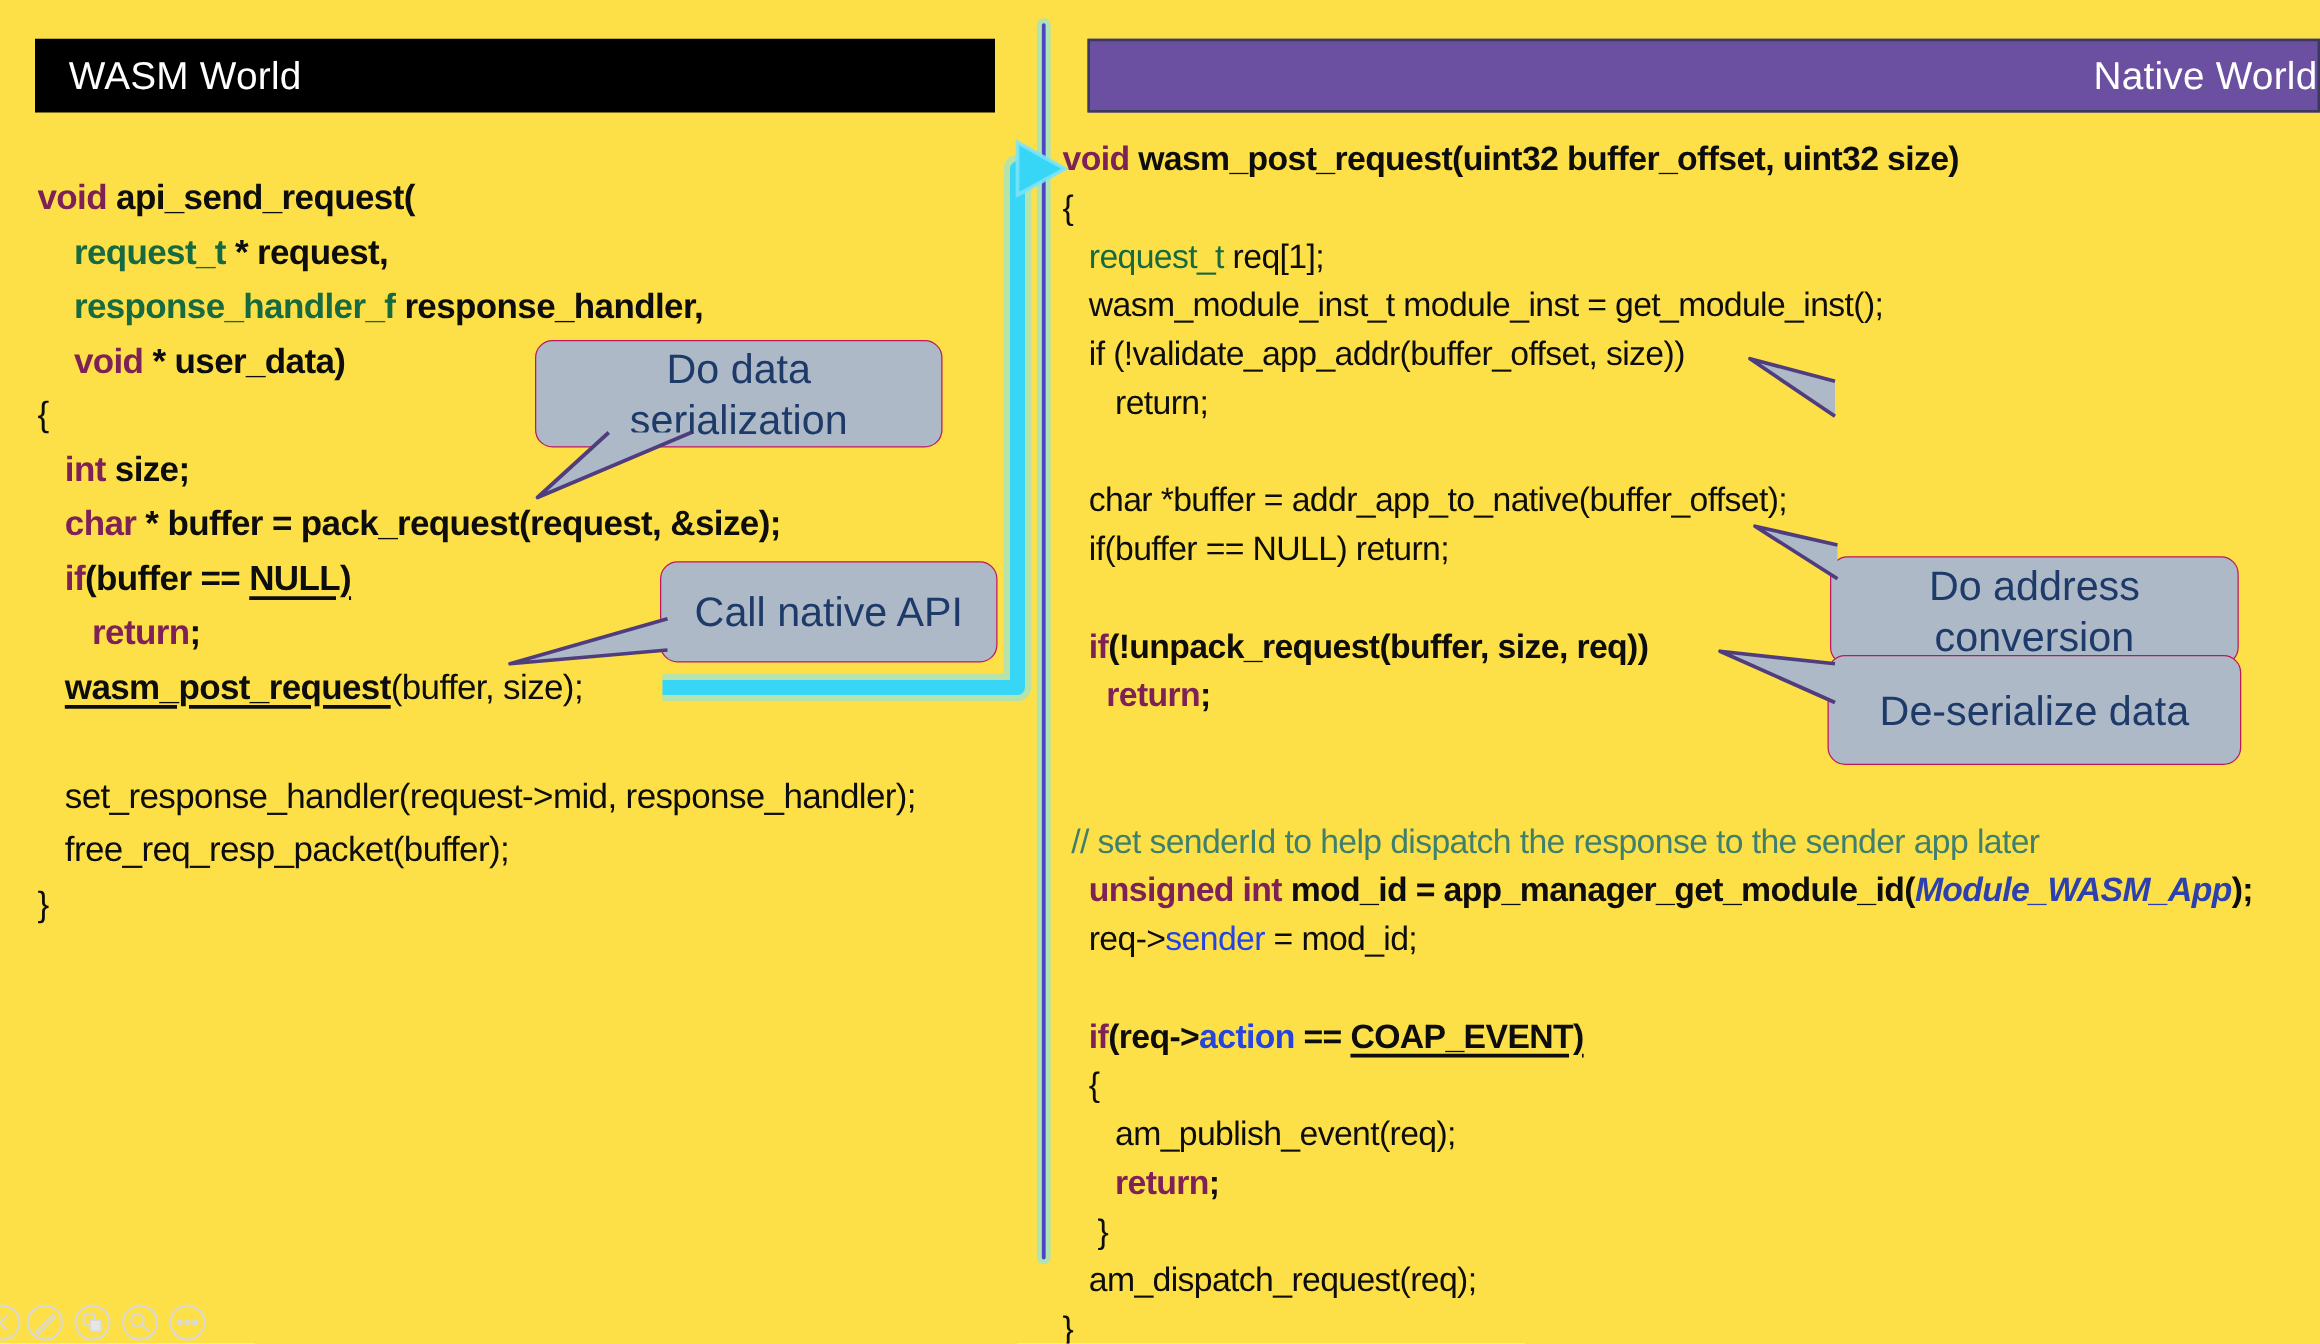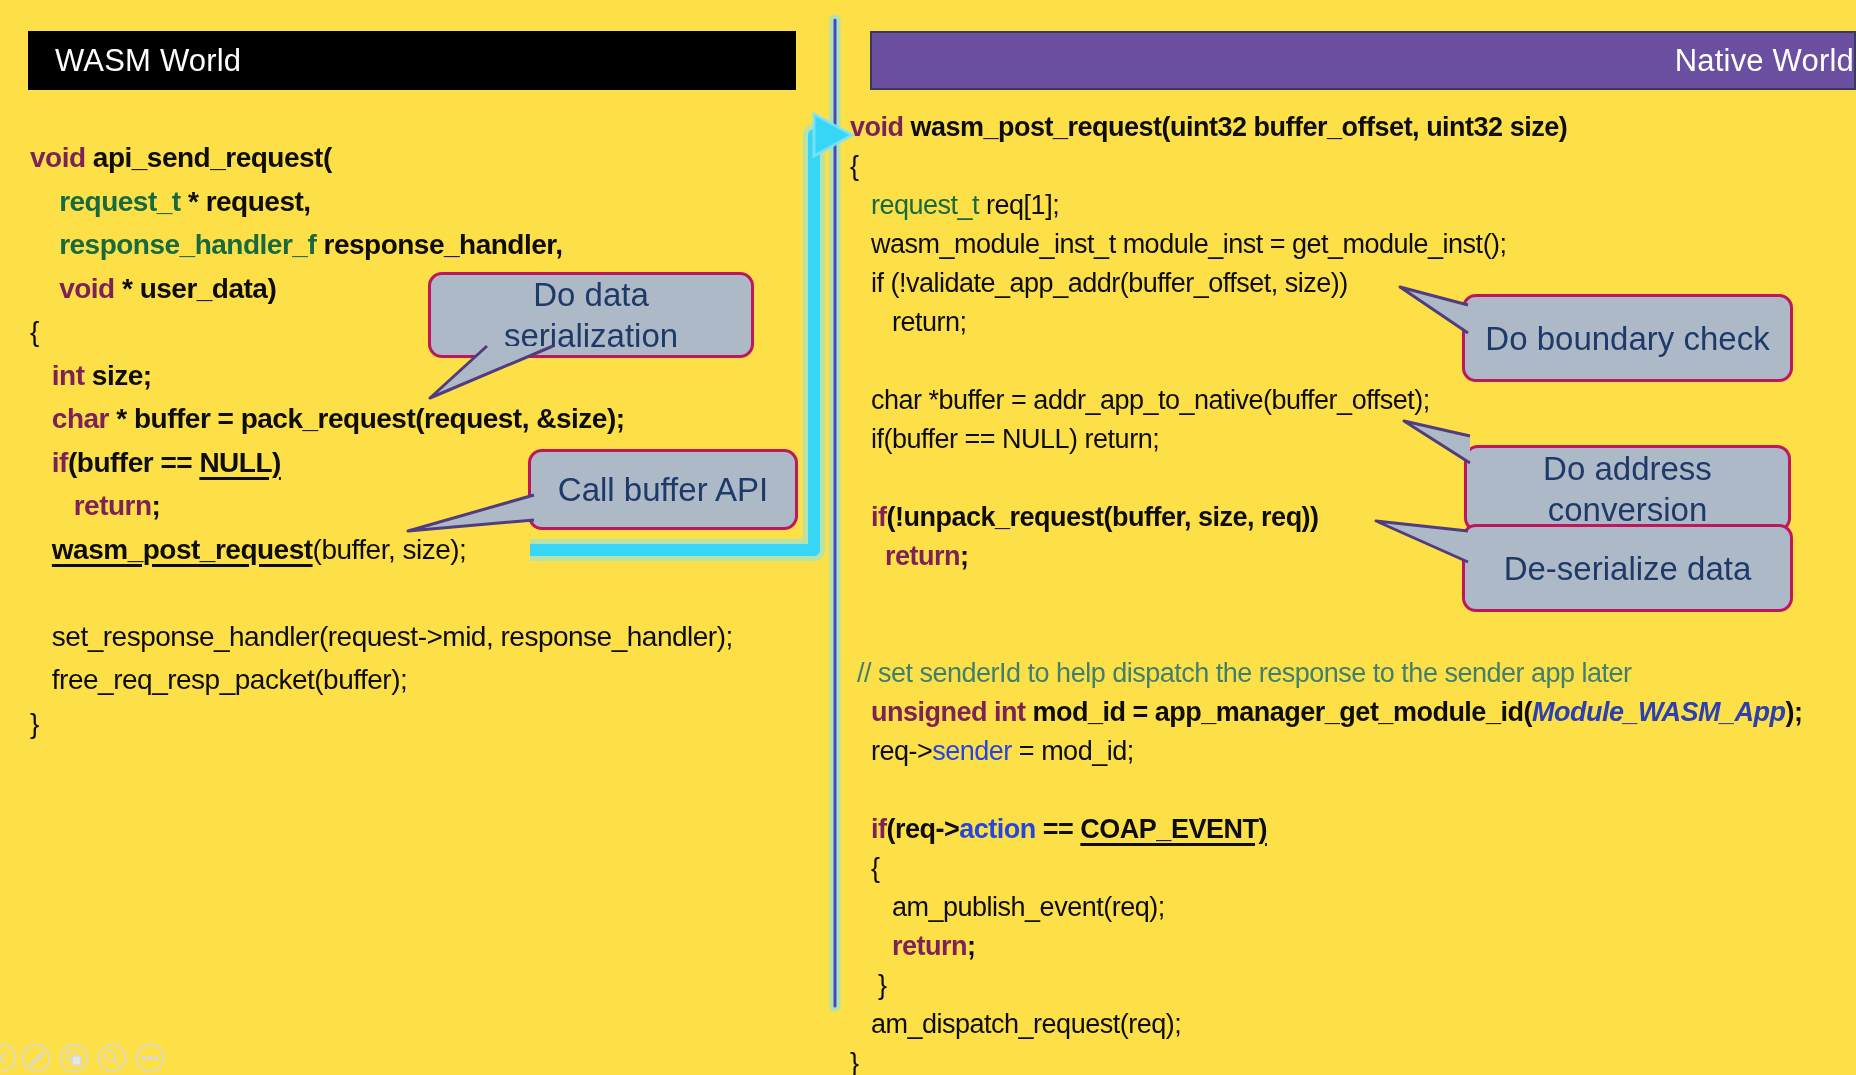--- a/index.html
+++ b/index.html
@@ -19,21 +19,21 @@
   .g  {color:#17693f;}
   .gb {color:#17693f;font-weight:bold;}
   .b  {font-weight:bold;}
   .bu {font-weight:bold;text-decoration:underline;text-decoration-thickness:3px;text-underline-offset:5px;}
   .r  {font-weight:normal;}
   .c  {color:#3f7f6d;}
   .bl {color:#2644e0;}
   .blb{color:#2644e0;font-weight:bold;}
   .bli{color:#2c41ad;font-weight:bold;font-style:italic;}
   
-  .callout{position:absolute;background:#aeb9c8;border:3px solid #be185d;border-radius:14px;
+  .callout{position:absolute;background:#aeb9c8;border:1px solid #be185d;border-radius:14px;
            color:#1d3a69;font-size:33px;line-height:41px;display:flex;align-items:center;
            justify-content:center;text-align:center;white-space:pre-line;z-index:3;box-sizing:border-box;}
   .co-ser{left:428px;top:272px;width:326px;height:86px;}
   .co-api{left:528px;top:449px;width:270px;height:81px;}
   .co-bnd{left:1462px;top:294px;width:331px;height:88px;}
   .co-adr{left:1464px;top:445px;width:327px;height:87px;}
   .co-des{left:1462px;top:524px;width:331px;height:88px;}
   svg.layer{position:absolute;left:0;top:0;z-index:1;}
   svg.layer-tails{position:absolute;left:0;top:0;z-index:4;pointer-events:none;}
 </style>
@@ -91,24 +91,21 @@
   </div>
 
   <div class="code code-left"><div class="line"><span class="p">void </span><span class="b">api_send_request(</span></div><div class="line"><span class="b">    </span><span class="gb">request_t </span><span class="b">* request,</span></div><div class="line"><span class="b">    </span><span class="gb">response_handler_f </span><span class="b">response_handler,</span></div><div class="line"><span class="b">    </span><span class="p">void </span><span class="b">* user_data)</span></div><div class="line"><span class="r">{</span></div><div class="line"><span class="b">   </span><span class="p">int </span><span class="b">size;</span></div><div class="line"><span class="b">   </span><span class="p">char </span><span class="b">* buffer = pack_request(request, &amp;size);</span></div><div class="line"><span class="b">   </span><span class="p">if</span><span class="b">(buffer == </span><span class="bu">NULL)</span></div><div class="line"><span class="b">      </span><span class="p">return</span><span class="b">;</span></div><div class="line"><span class="b">   </span><span class="bu">wasm_post_request</span><span class="r">(buffer, size);</span></div><div class="line">&nbsp;</div><div class="line"><span class="r">   set_response_handler(request-&gt;mid, response_handler);</span></div><div class="line"><span class="r">   free_req_resp_packet(buffer);</span></div><div class="line"><span class="r">}</span></div></div>
   <div class="code code-right"><div class="line"><span class="p">void </span><span class="b">wasm_post_request(uint32 buffer_offset, uint32 size)</span></div><div class="line"><span class="r">{</span></div><div class="line"><span class="r">   </span><span class="g">request_t </span><span class="r">req[1];</span></div><div class="line"><span class="r">   wasm_module_inst_t module_inst = get_module_inst();</span></div><div class="line"><span class="r">   if (!validate_app_addr(buffer_offset, size))</span></div><div class="line"><span class="r">      return;</span></div><div class="line">&nbsp;</div><div class="line"><span class="r">   char *buffer = addr_app_to_native(buffer_offset);</span></div><div class="line"><span class="r">   if(buffer == NULL) return;</span></div><div class="line">&nbsp;</div><div class="line"><span class="b">   </span><span class="p">if</span><span class="b">(!unpack_request(buffer, size, req))</span></div><div class="line"><span class="b">     </span><span class="p">return</span><span class="b">;</span></div><div class="line">&nbsp;</div><div class="line">&nbsp;</div><div class="line"><span class="c"> // set senderId to help dispatch the response to the sender app later</span></div><div class="line"><span class="b">   </span><span class="p">unsigned int </span><span class="b">mod_id = app_manager_get_module_id(</span><span class="bli">Module_WASM_App</span><span class="b">);</span></div><div class="line"><span class="r">   req-&gt;</span><span class="bl">sender</span><span class="r"> = mod_id;</span></div><div class="line">&nbsp;</div><div class="line"><span class="b">   </span><span class="p">if</span><span class="b">(req-&gt;</span><span class="blb">action</span><span class="b"> == </span><span class="bu">COAP_EVENT)</span></div><div class="line"><span class="r">   {</span></div><div class="line"><span class="r">      am_publish_event(req);</span></div><div class="line"><span class="b">      </span><span class="p">return</span><span class="b">;</span></div><div class="line"><span class="r">    }</span></div><div class="line"><span class="r">   am_dispatch_request(req);</span></div><div class="line"><span class="r">}</span></div></div>
 
   <div class="callout co-ser">
     <span>Do data
 serialization</span>
   </div>
   <div class="callout co-api">
-    <span>Call buffer API</span>
-  </div>
-  <div class="callout co-bnd">
-    <span>Do boundary check</span>
+    <span>Call native API</span>
   </div>
   <div class="callout co-adr">
     <span>Do address
 conversion</span>
   </div>
   <div class="callout co-des">
     <span>De-serialize data</span>
   </div>
 
   <svg class="layer-tails" width="1856" height="1075">

